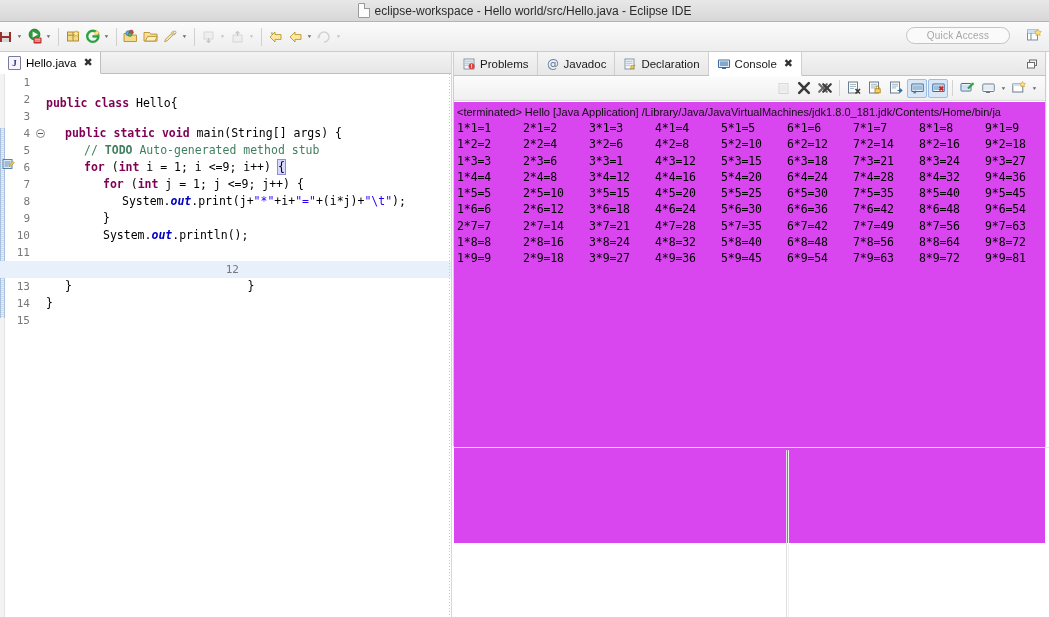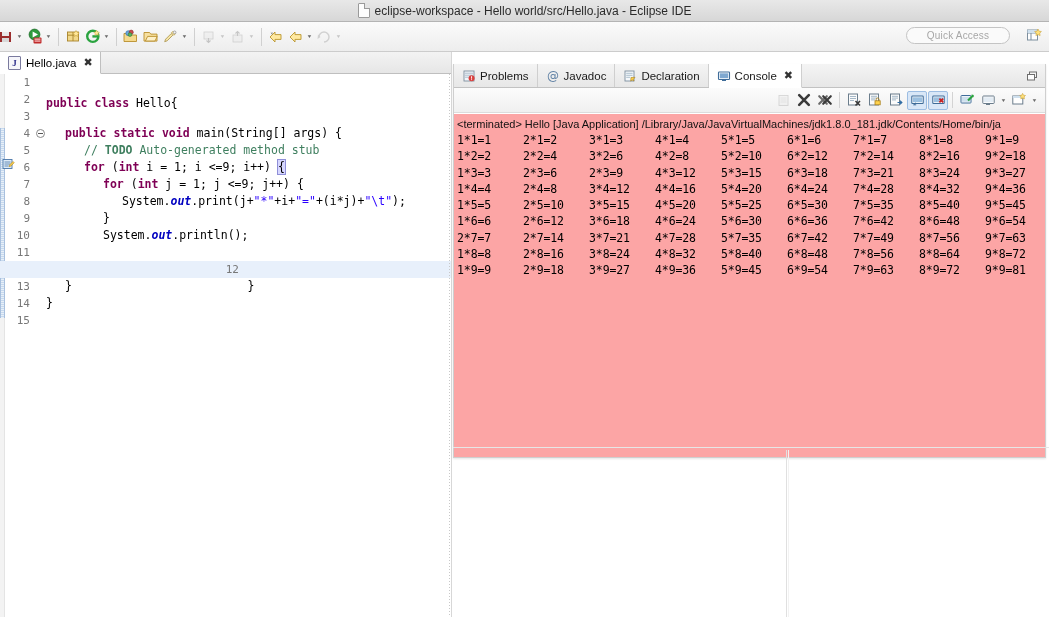--- a/index.html
+++ b/index.html
@@ -207,21 +207,21 @@
     background: repeating-linear-gradient(to bottom,
       #c8c8c8 0px, #c8c8c8 1px, transparent 1px, transparent 3px);
   }
   .editor-right-border {
     position: absolute; left: 451px; top: 52px;
     width: 1px; height: 565px; background: #d7d7d7;
   }
 
   
   .console-pane {
-    position: absolute; left: 453px; top: 64px;
+    position: absolute; left: 453px; top: 52px;
     width: 593px; height: 394px;
     background: #ffffff;
     border: 1px solid #cfcfcf;
     border-top: none;
     box-shadow: 0 1px 2px rgba(0,0,0,0.10);
   }
   .console-tabbar {
     position: relative;
     height: 24px; width: 100%;
     background: linear-gradient(to bottom,#f4f4f4,#e7e7e7);
@@ -263,22 +263,22 @@
   .ct-btn.toggled {
     background: #d9e7f7;
     border: 1px solid #9dbde2;
     border-radius: 2px;
   }
   .ct-sep { width:1px; height:16px; background:#d3d3d3; margin:0 3px; }
   .ct-dim { opacity: 0.3; }
 
   .console-body {
     position: absolute; left: 0; top: 50px;
-    width: 100%; height: 343px;
-    background: #fca5a5;
+    width: 100%; height: 441px;
+    background: #d946ef;
     padding: 3px 0 0 3px;
     overflow: hidden;
   }
   .term-line {
     font-family: "Liberation Sans", sans-serif;
     font-size: 11px;
     color: #111;
     white-space: pre;
     height: 15px;
     line-height: 15px;
@@ -661,21 +661,21 @@
         </svg>
       </span>
       <span class="caret"></span>
     </div>
 
     <div class="console-body">
       <div class="term-line">&lt;terminated&gt; Hello [Java Application] /Library/Java/JavaVirtualMachines/jdk1.8.0_181.jdk/Contents/Home/bin/ja</div>
       <div id="console-rows">
           <div class="out-line"><span class="out-cell">1*1=1</span><span class="out-cell">2*1=2</span><span class="out-cell">3*1=3</span><span class="out-cell">4*1=4</span><span class="out-cell">5*1=5</span><span class="out-cell">6*1=6</span><span class="out-cell">7*1=7</span><span class="out-cell">8*1=8</span><span class="out-cell">9*1=9</span></div>
           <div class="out-line"><span class="out-cell">1*2=2</span><span class="out-cell">2*2=4</span><span class="out-cell">3*2=6</span><span class="out-cell">4*2=8</span><span class="out-cell">5*2=10</span><span class="out-cell">6*2=12</span><span class="out-cell">7*2=14</span><span class="out-cell">8*2=16</span><span class="out-cell">9*2=18</span></div>
-          <div class="out-line"><span class="out-cell">1*3=3</span><span class="out-cell">2*3=6</span><span class="out-cell">2*3=9</span><span class="out-cell">4*3=12</span><span class="out-cell">5*3=15</span><span class="out-cell">6*3=18</span><span class="out-cell">7*3=21</span><span class="out-cell">8*3=24</span><span class="out-cell">9*3=27</span></div>
+          <div class="out-line"><span class="out-cell">1*3=3</span><span class="out-cell">2*3=6</span><span class="out-cell">3*3=1</span><span class="out-cell">4*3=12</span><span class="out-cell">5*3=15</span><span class="out-cell">6*3=18</span><span class="out-cell">7*3=21</span><span class="out-cell">8*3=24</span><span class="out-cell">9*3=27</span></div>
           <div class="out-line"><span class="out-cell">1*4=4</span><span class="out-cell">2*4=8</span><span class="out-cell">3*4=12</span><span class="out-cell">4*4=16</span><span class="out-cell">5*4=20</span><span class="out-cell">6*4=24</span><span class="out-cell">7*4=28</span><span class="out-cell">8*4=32</span><span class="out-cell">9*4=36</span></div>
           <div class="out-line"><span class="out-cell">1*5=5</span><span class="out-cell">2*5=10</span><span class="out-cell">3*5=15</span><span class="out-cell">4*5=20</span><span class="out-cell">5*5=25</span><span class="out-cell">6*5=30</span><span class="out-cell">7*5=35</span><span class="out-cell">8*5=40</span><span class="out-cell">9*5=45</span></div>
           <div class="out-line"><span class="out-cell">1*6=6</span><span class="out-cell">2*6=12</span><span class="out-cell">3*6=18</span><span class="out-cell">4*6=24</span><span class="out-cell">5*6=30</span><span class="out-cell">6*6=36</span><span class="out-cell">7*6=42</span><span class="out-cell">8*6=48</span><span class="out-cell">9*6=54</span></div>
           <div class="out-line"><span class="out-cell">2*7=7</span><span class="out-cell">2*7=14</span><span class="out-cell">3*7=21</span><span class="out-cell">4*7=28</span><span class="out-cell">5*7=35</span><span class="out-cell">6*7=42</span><span class="out-cell">7*7=49</span><span class="out-cell">8*7=56</span><span class="out-cell">9*7=63</span></div>
           <div class="out-line"><span class="out-cell">1*8=8</span><span class="out-cell">2*8=16</span><span class="out-cell">3*8=24</span><span class="out-cell">4*8=32</span><span class="out-cell">5*8=40</span><span class="out-cell">6*8=48</span><span class="out-cell">7*8=56</span><span class="out-cell">8*8=64</span><span class="out-cell">9*8=72</span></div>
           <div class="out-line"><span class="out-cell">1*9=9</span><span class="out-cell">2*9=18</span><span class="out-cell">3*9=27</span><span class="out-cell">4*9=36</span><span class="out-cell">5*9=45</span><span class="out-cell">6*9=54</span><span class="out-cell">7*9=63</span><span class="out-cell">8*9=72</span><span class="out-cell">9*9=81</span></div>
         </div>
     </div>
   </div>
 

